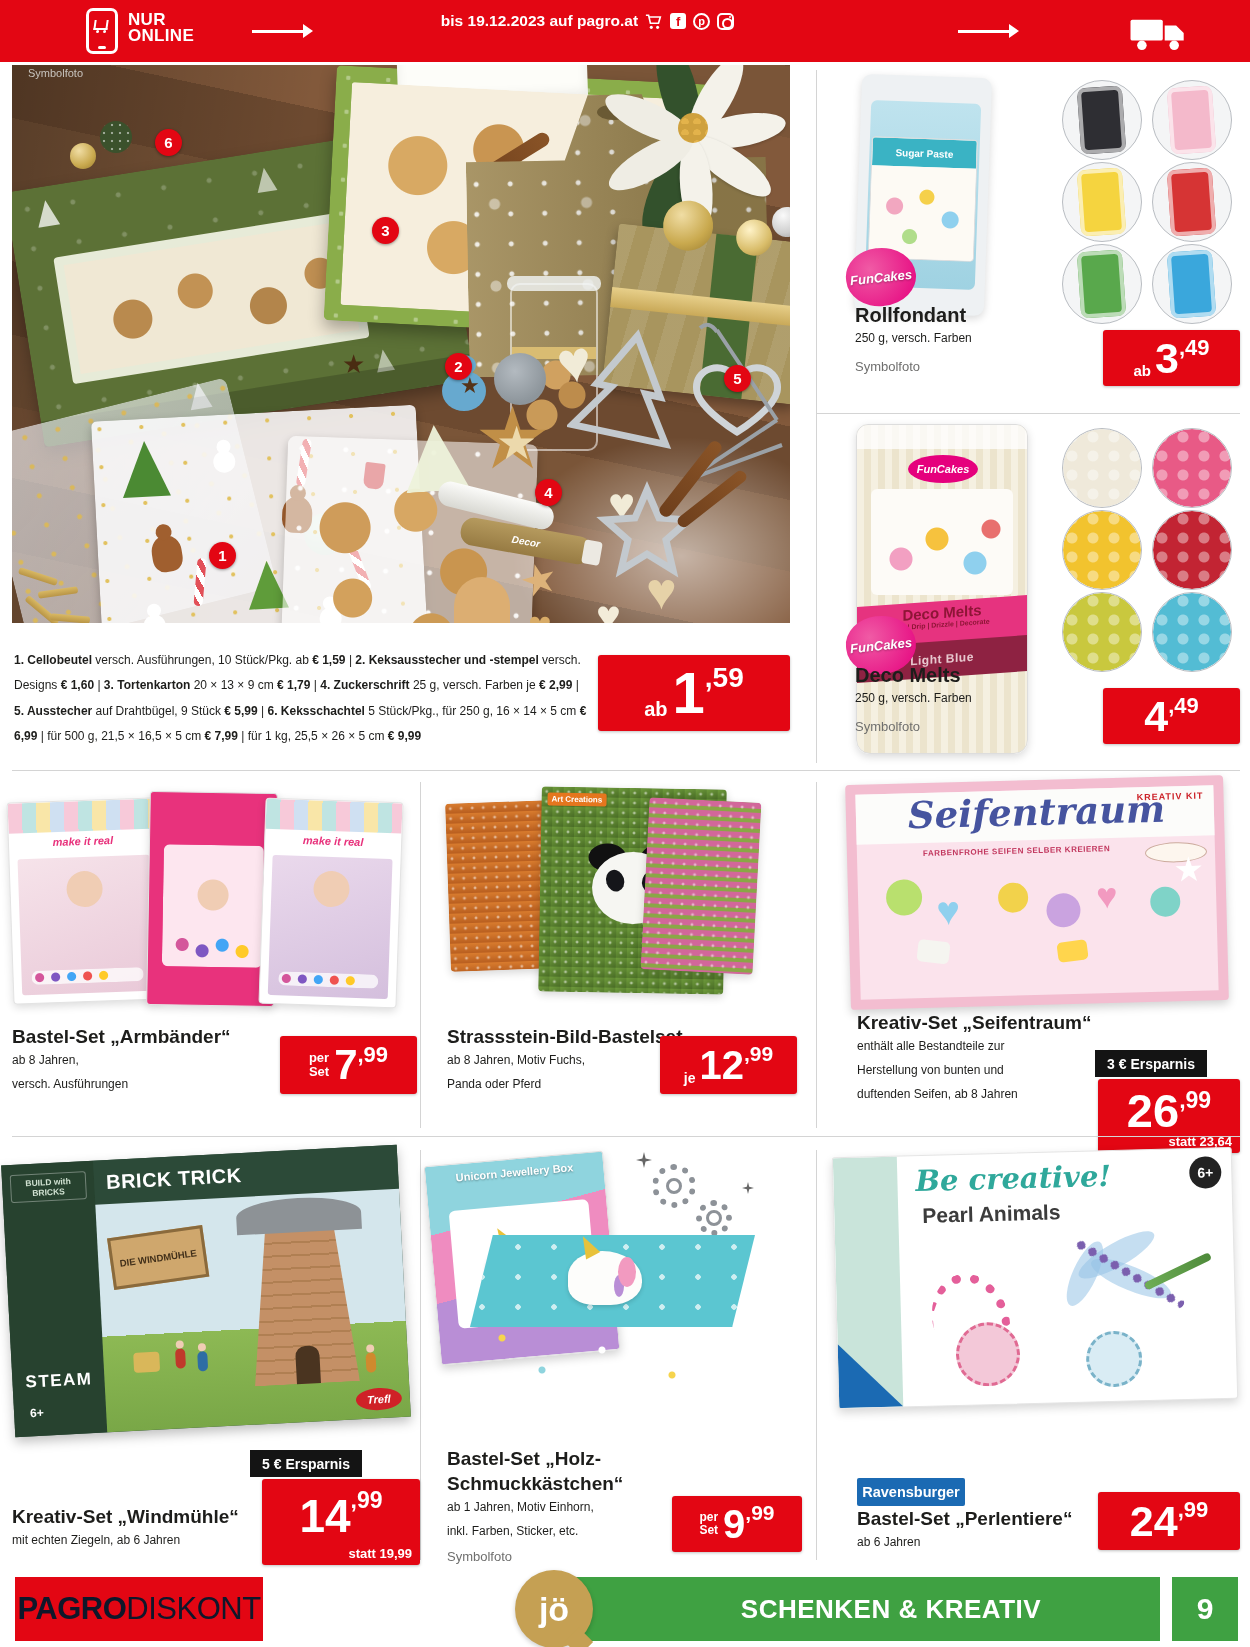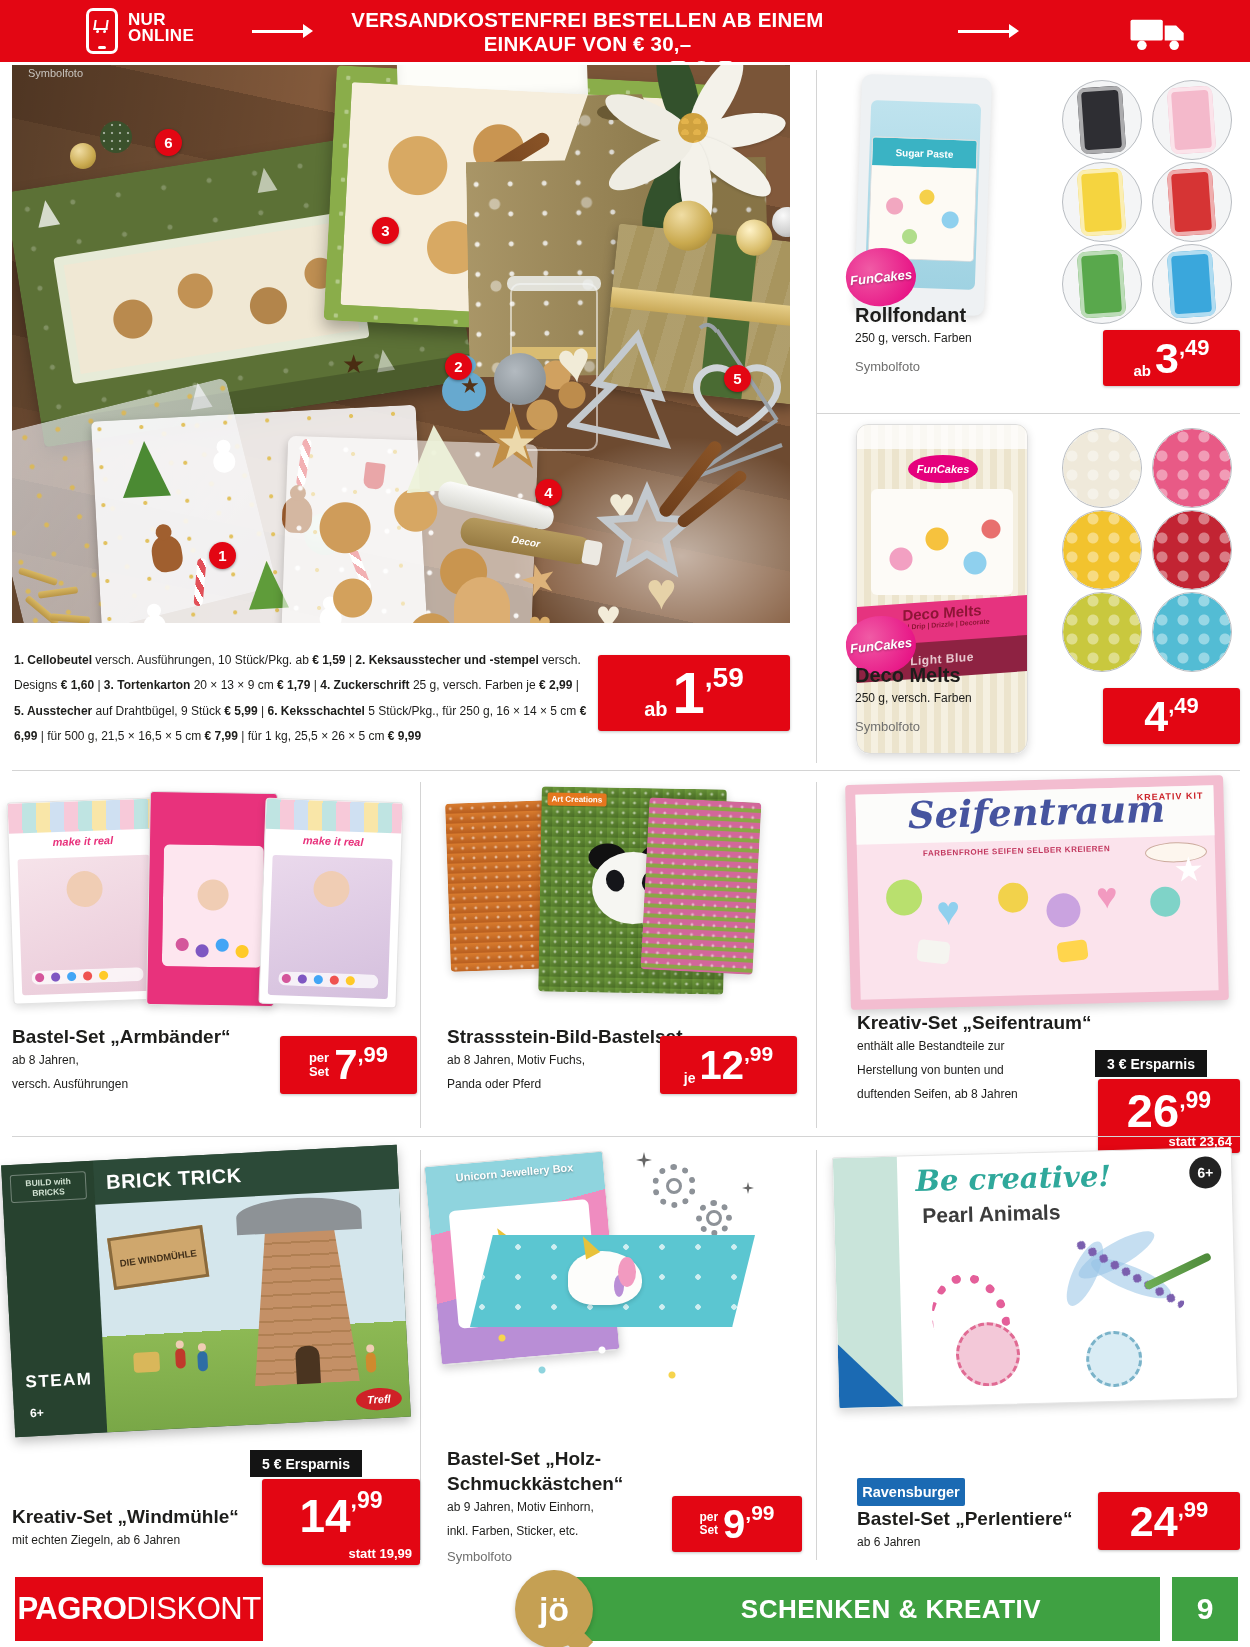--- a/index.html
+++ b/index.html
@@ -141,21 +141,21 @@
   .pearl .s1{position:absolute;left:82px;top:8px;font-family:"DejaVu Serif",serif;font-style:italic;font-weight:700;font-size:29px;color:#2fa89b}
   .pearl .s2{position:absolute;left:88px;top:48px;font-size:21px;font-weight:700;color:#3c3c3c}
   .pearl .age{position:absolute;right:10px;top:8px;width:32px;height:32px;background:#222;color:#fff;border-radius:50%;font-size:14px;font-weight:700;display:flex;align-items:center;justify-content:center}
   .wing{position:absolute;width:86px;height:24px;border-radius:50%;background:rgba(150,195,230,.55)}
   .dbody{position:absolute;width:124px;height:11px;border-radius:6px;background-image:radial-gradient(circle 4.5px at 5.5px 5.5px,#7b5fae 0 4px,transparent 4.5px);background-size:13px 11px;transform:rotate(32deg)}
   .seahorse{position:absolute;left:96px;top:118px;width:76px;height:96px;border-right:9px dotted #e45f9a;border-top:9px dotted #e45f9a;border-radius:50%;transform:rotate(-18deg)}
   .pcirc{position:absolute;border-radius:50%}
   .rtri{position:absolute;left:0;bottom:0;width:0;height:0;border-left:64px solid #1b6ab3;border-top:64px solid transparent}
   .bluebadge{position:absolute;background:#1b6ab3;color:#fff;font-weight:700;font-size:14.5px;display:flex;align-items:center;justify-content:center;border-radius:2px}
   
-  .f-red{position:absolute;left:15px;top:1577px;width:248px;height:64px;background:#e30613;color:#ffffff;display:flex;align-items:center;justify-content:center;font-size:31px;letter-spacing:-.5px}
+  .f-red{position:absolute;left:15px;top:1577px;width:248px;height:64px;background:#e30613;color:#0f172a;display:flex;align-items:center;justify-content:center;font-size:31px;letter-spacing:-.5px}
   .f-red b{font-weight:800}
   .f-red span{font-weight:400}
   .f-beige{position:absolute;left:263px;top:1577px;width:277px;height:64px;background:#f2ecd2;color:#e30613;display:flex;align-items:center;justify-content:center;font-size:28px;font-weight:800;padding-right:26px}
   .f-green{position:absolute;left:552px;top:1577px;width:608px;height:64px;background:#3fa142;color:#fff;display:flex;align-items:center;justify-content:center;font-size:26px;font-weight:800;letter-spacing:.5px;padding-left:70px}
   .f-page{position:absolute;left:1172px;top:1577px;width:66px;height:64px;background:#3fa142;color:#fff;display:flex;align-items:center;justify-content:center;font-size:30px;font-weight:700}
   .joe{position:absolute;left:515px;top:1570px;width:78px;height:78px;background:#c5a053;border-radius:50%;color:#fff;font-weight:800;font-size:34px;display:flex;align-items:center;justify-content:center;z-index:5;box-shadow:0 2px 5px rgba(0,0,0,.2)}
   .joe::after{content:"";position:absolute;bottom:-4px;right:4px;width:20px;height:20px;background:#c5a053;transform:rotate(45deg);z-index:-1}
 </style>
 </head>
 <body>
@@ -165,21 +165,20 @@
   <header class="topbar">
     <div class="phone">
         <i></i>
       </div>
     <div class="nur">
       <span>NUR</span>
       <span>ONLINE</span>
     </div>
     <div class="tb-arrow a1"></div>
     <div class="tb-center">
-      <div class="tb-headline">VERSANDKOSTENFREI BESTELLEN AB EINEM EINKAUF VON € 30,–</div>
       <div class="tb-subrow">
         <span class="tb-subline">bis 19.12.2023 auf pagro.at</span>
         <span class="ic">
           <svg width="19" height="17" viewBox="0 0 20 18">
               <path d="M1 2h3l2 9h9l2-7H5" stroke="#fff" stroke-width="1.8" fill="none"></path>
               <circle cx="7" cy="15.5" r="1.7" fill="#fff"></circle>
               <circle cx="14" cy="15.5" r="1.7" fill="#fff"></circle>
             </svg>
         </span>
         <span class="ic fb"></span>
@@ -533,21 +532,21 @@
   <div class="doodle-flower" style="left:696px;top:1200px;width:36px;height:36px"></div>
   <div class="sparkle" style="left:636px;top:1152px;width:16px;height:16px"></div>
   <div class="sparkle" style="left:742px;top:1182px;width:12px;height:12px"></div>
   <div class="uni-lid">
       <div class="uni-head" style="left:98px;top:16px"></div>
     </div>
   <div class="uni-base"></div>
 
   <div class="ptitle" style="left:447px;top:1448px">Bastel-Set „Holz-</div>
   <div class="ptitle" style="left:447px;top:1473px">Schmuckkästchen“</div>
-  <div class="pline" style="left:447px;top:1500px">ab 9 Jahren, Motiv Einhorn,</div>
+  <div class="pline" style="left:447px;top:1500px">ab 1 Jahren, Motiv Einhorn,</div>
   <div class="pline" style="left:447px;top:1524px">inkl. Farben, Sticker, etc.</div>
   <div class="sym" style="left:447px;top:1549px">Symbolfoto</div>
   <div class="rbadge" style="left:672px;top:1496px;width:130px;height:56px">
     <span class="pre2" style="font-size:12px">
         <span>per</span>
         <span>Set</span>
       </span>
     <span class="eu" style="font-size:40px">9</span>
     <span class="ct" style="font-size:21px;margin-top:5px">,99</span>
   </div>

